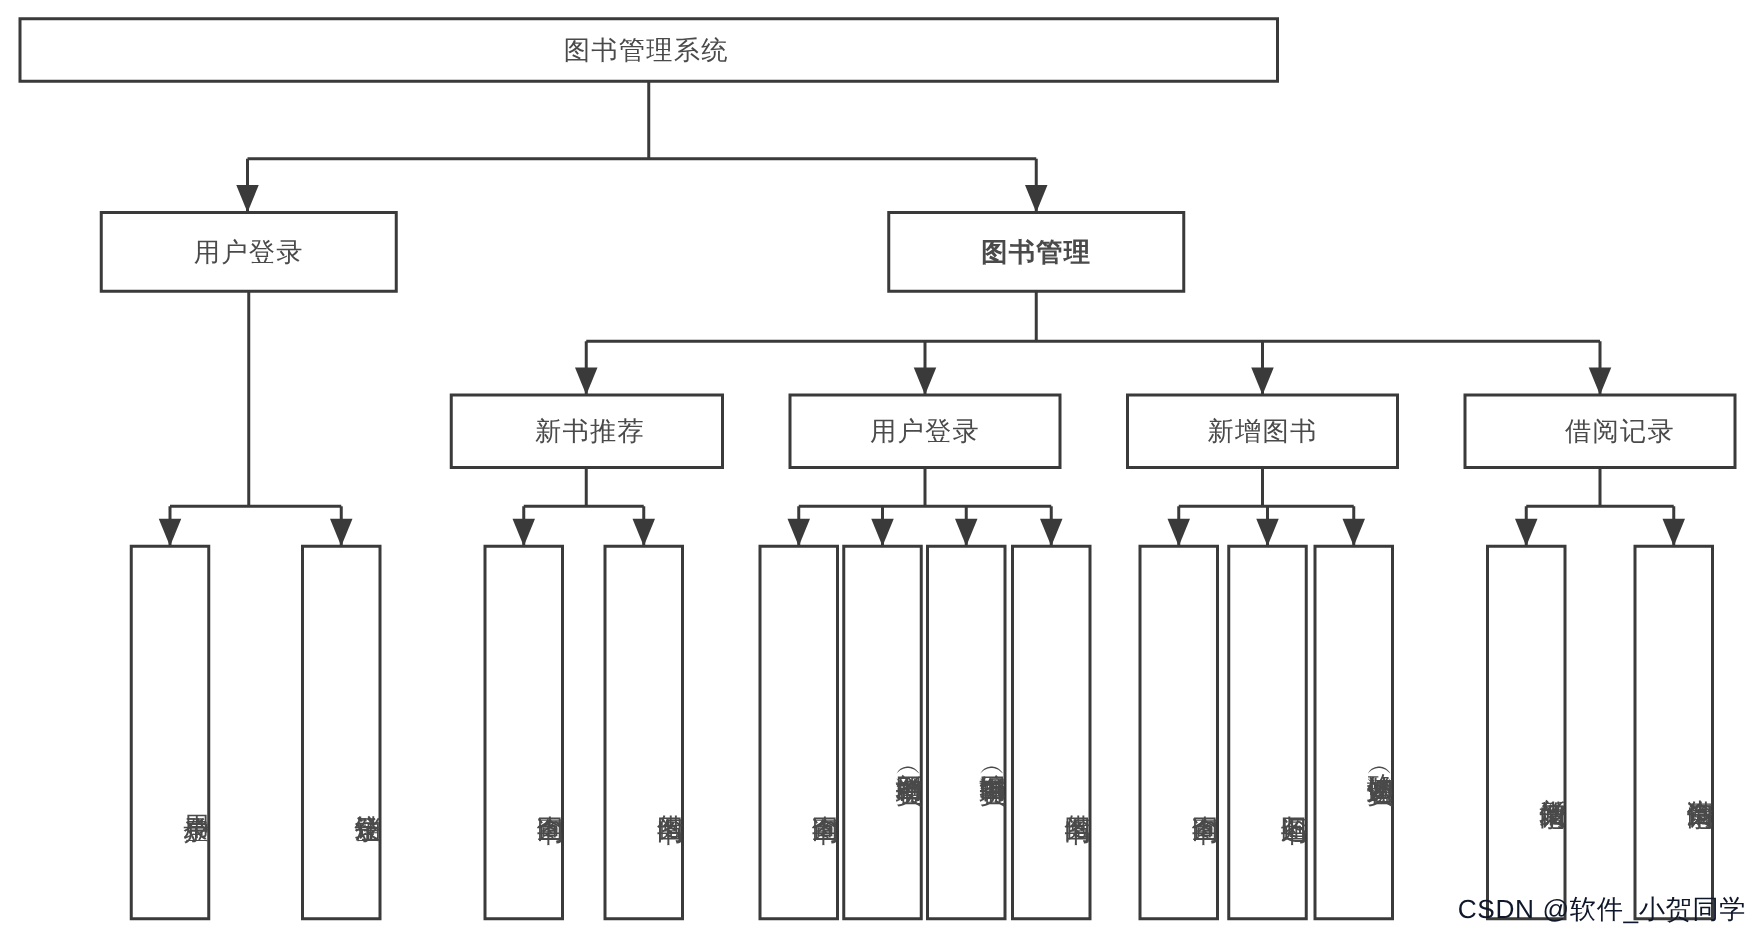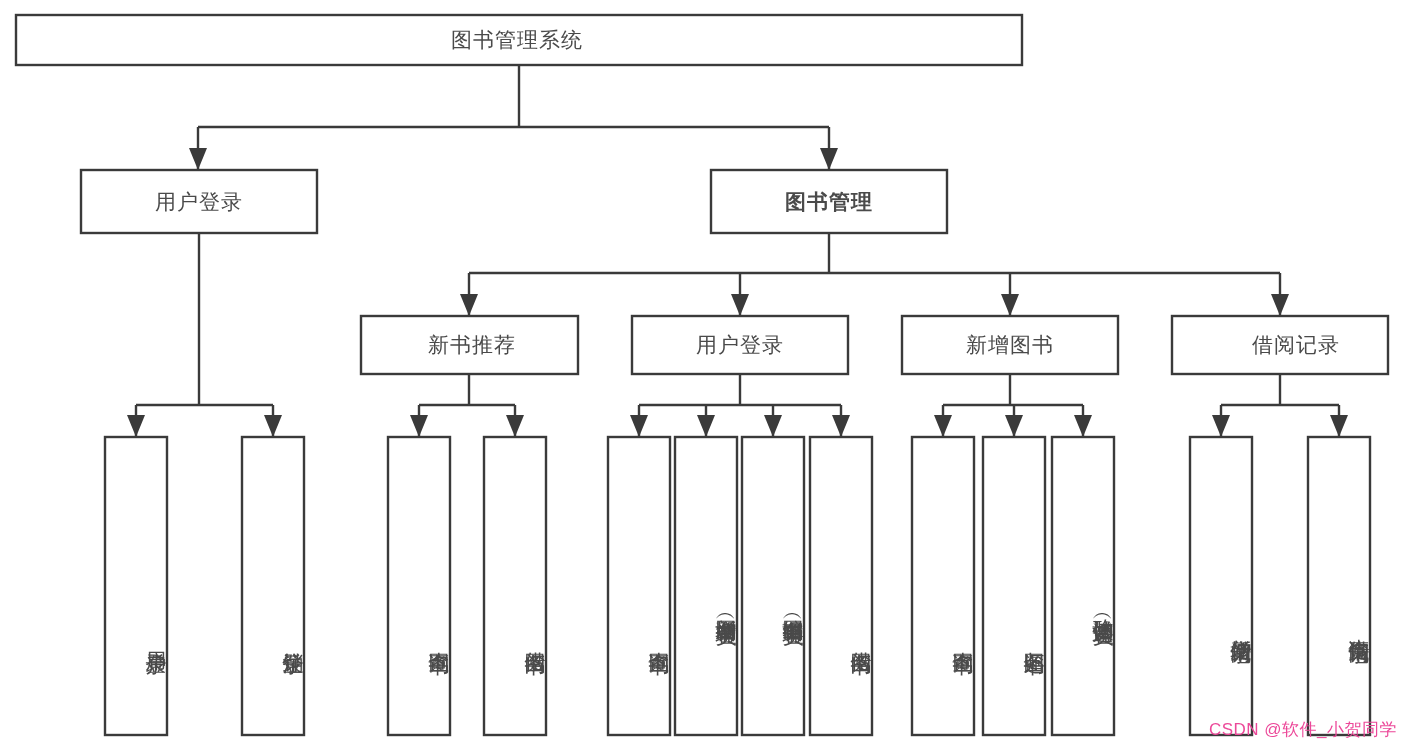--- a/index.html
+++ b/index.html
@@ -66,22 +66,22 @@
     color: #4a4a4a;
     letter-spacing: 1px;
     white-space: nowrap;
     pointer-events: none;
   }
   #watermark {
     position: absolute;
     right: 8px;
     bottom: 6px;
     font-family: "Liberation Sans", "DejaVu Sans", sans-serif;
-    font-size: 17px;
-    color: #ec4899;
+    font-size: 21px;
+    color: #0f172a;
     letter-spacing: 0.5px;
     white-space: nowrap;
     pointer-events: none;
   }
 </style>
 </head>
 <body>
 
 <div id="diagram-root">
 

